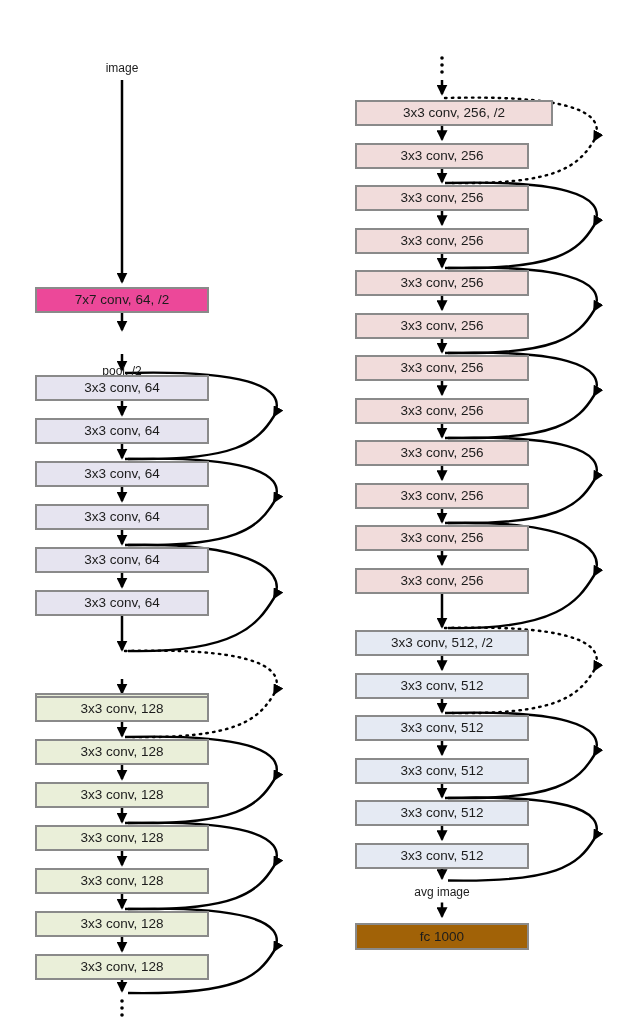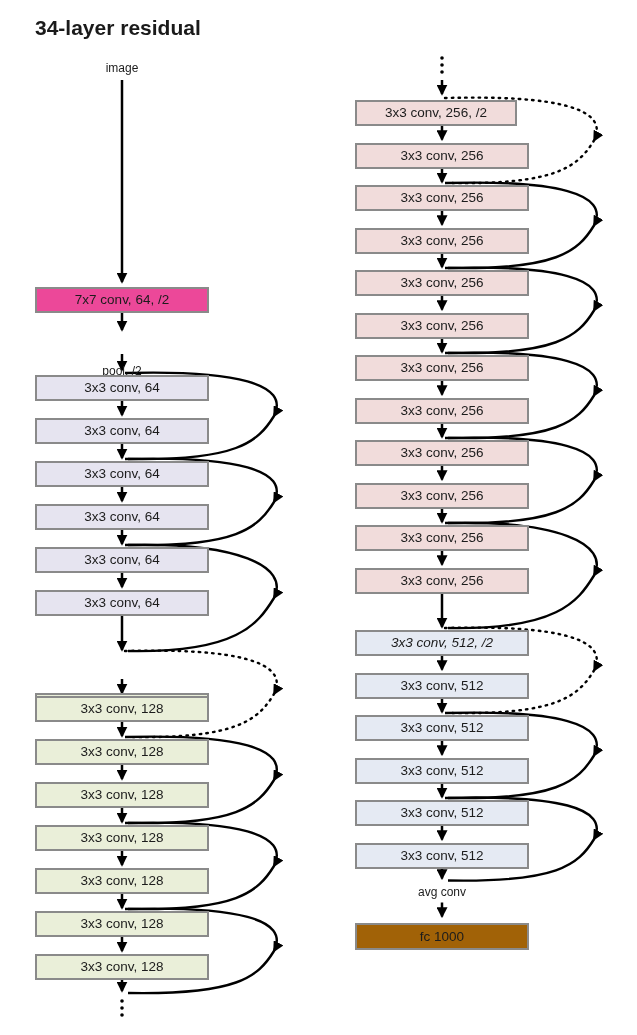--- a/index.html
+++ b/index.html
@@ -87,53 +87,52 @@
         <path d="M 445 183 C 557 180, 610 193.5, 594 225.5 C 578 251.5, 557 270, 448 268" fill="none" stroke="#000000" stroke-width="2.4" marker-mid="url(#ah)"></path>
         <path d="M 445 268 C 557 265, 610 278.5, 594 310.5 C 578 336.5, 557 355, 448 353" fill="none" stroke="#000000" stroke-width="2.4" marker-mid="url(#ah)"></path>
         <path d="M 445 353 C 557 350, 610 363.5, 594 395.5 C 578 421.5, 557 440, 448 438" fill="none" stroke="#000000" stroke-width="2.4" marker-mid="url(#ah)"></path>
         <path d="M 445 438 C 557 435, 610 448.5, 594 480.5 C 578 506.5, 557 525, 448 523" fill="none" stroke="#000000" stroke-width="2.4" marker-mid="url(#ah)"></path>
         <path d="M 445 523 C 557 520, 610 543.5, 594 575.5 C 578 601.5, 557 630, 448 628" fill="none" stroke="#000000" stroke-width="2.4" marker-mid="url(#ah)"></path>
         <path d="M 445 628 C 557 625, 610 638.5, 594 670.5 C 578 696.5, 557 715, 448 713" fill="none" stroke="#000000" stroke-width="2.4" marker-mid="url(#ah)" stroke-dasharray="1.5 5.2" stroke-linecap="round"></path>
         <path d="M 445 713 C 557 710, 610 723.5, 594 755.5 C 578 781.5, 557 800, 448 798" fill="none" stroke="#000000" stroke-width="2.4" marker-mid="url(#ah)"></path>
         <path d="M 445 798 C 557 795, 610 807.25, 594 839.25 C 578 865.25, 557 882.5, 448 880.5" fill="none" stroke="#000000" stroke-width="2.4" marker-mid="url(#ah)"></path>
       </g>
   </svg>
-  <div class="page-title">34-layer residual</div>
   <div id="node-root">
       <div class="flow-label" style="left: 122px; top: 60px; color: rgb(28, 28, 28);">image</div>
       <div class="layer-box" style="left: 35px; top: 287px; width: 174px; height: 26px; line-height: 22px; background: #ec4899; border-color: rgb(138, 138, 138); color: rgb(28, 28, 28);">7x7 conv, 64, /2</div>
       <div class="flow-label" style="left: 122px; top: 335px; color: rgb(28, 28, 28); margin-top: 28px;">pool, /2</div>
       <div class="layer-box" style="left: 35px; top: 375px; width: 174px; height: 26px; line-height: 22px; background: rgb(230, 228, 240); border-color: rgb(138, 138, 138); color: rgb(28, 28, 28);">3x3 conv, 64</div>
       <div class="layer-box" style="left: 35px; top: 418px; width: 174px; height: 26px; line-height: 22px; background: rgb(230, 228, 240); border-color: rgb(138, 138, 138); color: rgb(28, 28, 28);">3x3 conv, 64</div>
       <div class="layer-box" style="left: 35px; top: 461px; width: 174px; height: 26px; line-height: 22px; background: rgb(230, 228, 240); border-color: rgb(138, 138, 138); color: rgb(28, 28, 28);">3x3 conv, 64</div>
       <div class="layer-box" style="left: 35px; top: 504px; width: 174px; height: 26px; line-height: 22px; background: rgb(230, 228, 240); border-color: rgb(138, 138, 138); color: rgb(28, 28, 28);">3x3 conv, 64</div>
       <div class="layer-box" style="left: 35px; top: 547px; width: 174px; height: 26px; line-height: 22px; background: rgb(230, 228, 240); border-color: rgb(138, 138, 138); color: rgb(28, 28, 28);">3x3 conv, 64</div>
       <div class="layer-box" style="left: 35px; top: 590px; width: 174px; height: 26px; line-height: 22px; background: rgb(230, 228, 240); border-color: rgb(138, 138, 138); color: rgb(28, 28, 28);">3x3 conv, 64</div>
       <div class="layer-box" style="left: 35px; top: 653px; width: 174px; height: 26px; line-height: 22px; background: rgb(234, 239, 217); border-color: rgb(138, 138, 138); color: rgb(28, 28, 28); margin-top: 40px;">3x3 conv, 128, /2</div>
       <div class="layer-box" style="left: 35px; top: 696px; width: 174px; height: 26px; line-height: 22px; background: rgb(234, 239, 217); border-color: rgb(138, 138, 138); color: rgb(28, 28, 28);">3x3 conv, 128</div>
       <div class="layer-box" style="left: 35px; top: 739px; width: 174px; height: 26px; line-height: 22px; background: rgb(234, 239, 217); border-color: rgb(138, 138, 138); color: rgb(28, 28, 28);">3x3 conv, 128</div>
       <div class="layer-box" style="left: 35px; top: 782px; width: 174px; height: 26px; line-height: 22px; background: rgb(234, 239, 217); border-color: rgb(138, 138, 138); color: rgb(28, 28, 28);">3x3 conv, 128</div>
       <div class="layer-box" style="left: 35px; top: 825px; width: 174px; height: 26px; line-height: 22px; background: rgb(234, 239, 217); border-color: rgb(138, 138, 138); color: rgb(28, 28, 28);">3x3 conv, 128</div>
       <div class="layer-box" style="left: 35px; top: 868px; width: 174px; height: 26px; line-height: 22px; background: rgb(234, 239, 217); border-color: rgb(138, 138, 138); color: rgb(28, 28, 28);">3x3 conv, 128</div>
       <div class="layer-box" style="left: 35px; top: 911px; width: 174px; height: 26px; line-height: 22px; background: rgb(234, 239, 217); border-color: rgb(138, 138, 138); color: rgb(28, 28, 28);">3x3 conv, 128</div>
       <div class="layer-box" style="left: 35px; top: 954px; width: 174px; height: 26px; line-height: 22px; background: rgb(234, 239, 217); border-color: rgb(138, 138, 138); color: rgb(28, 28, 28);">3x3 conv, 128</div>
-      <div class="layer-box" style="left: 355px; top: 100px; width: 162px; height: 26px; line-height: 22px; background: rgb(241, 220, 219); border-color: rgb(138, 138, 138); color: rgb(28, 28, 28);">3x3 conv, 256, /2</div>
+      <div class="layer-box" style="left: 355px; top: 100px; width: 198px; height: 26px; line-height: 22px; background: rgb(241, 220, 219); border-color: rgb(138, 138, 138); color: rgb(28, 28, 28);">3x3 conv, 256, /2</div>
       <div class="layer-box" style="left: 355px; top: 142.5px; width: 174px; height: 26px; line-height: 22px; background: rgb(241, 220, 219); border-color: rgb(138, 138, 138); color: rgb(28, 28, 28);">3x3 conv, 256</div>
       <div class="layer-box" style="left: 355px; top: 185px; width: 174px; height: 26px; line-height: 22px; background: rgb(241, 220, 219); border-color: rgb(138, 138, 138); color: rgb(28, 28, 28);">3x3 conv, 256</div>
       <div class="layer-box" style="left: 355px; top: 227.5px; width: 174px; height: 26px; line-height: 22px; background: rgb(241, 220, 219); border-color: rgb(138, 138, 138); color: rgb(28, 28, 28);">3x3 conv, 256</div>
       <div class="layer-box" style="left: 355px; top: 270px; width: 174px; height: 26px; line-height: 22px; background: rgb(241, 220, 219); border-color: rgb(138, 138, 138); color: rgb(28, 28, 28);">3x3 conv, 256</div>
       <div class="layer-box" style="left: 355px; top: 312.5px; width: 174px; height: 26px; line-height: 22px; background: rgb(241, 220, 219); border-color: rgb(138, 138, 138); color: rgb(28, 28, 28);">3x3 conv, 256</div>
       <div class="layer-box" style="left: 355px; top: 355px; width: 174px; height: 26px; line-height: 22px; background: rgb(241, 220, 219); border-color: rgb(138, 138, 138); color: rgb(28, 28, 28);">3x3 conv, 256</div>
       <div class="layer-box" style="left: 355px; top: 397.5px; width: 174px; height: 26px; line-height: 22px; background: rgb(241, 220, 219); border-color: rgb(138, 138, 138); color: rgb(28, 28, 28);">3x3 conv, 256</div>
       <div class="layer-box" style="left: 355px; top: 440px; width: 174px; height: 26px; line-height: 22px; background: rgb(241, 220, 219); border-color: rgb(138, 138, 138); color: rgb(28, 28, 28);">3x3 conv, 256</div>
       <div class="layer-box" style="left: 355px; top: 482.5px; width: 174px; height: 26px; line-height: 22px; background: rgb(241, 220, 219); border-color: rgb(138, 138, 138); color: rgb(28, 28, 28);">3x3 conv, 256</div>
       <div class="layer-box" style="left: 355px; top: 525px; width: 174px; height: 26px; line-height: 22px; background: rgb(241, 220, 219); border-color: rgb(138, 138, 138); color: rgb(28, 28, 28);">3x3 conv, 256</div>
       <div class="layer-box" style="left: 355px; top: 567.5px; width: 174px; height: 26px; line-height: 22px; background: rgb(241, 220, 219); border-color: rgb(138, 138, 138); color: rgb(28, 28, 28);">3x3 conv, 256</div>
-      <div class="layer-box" style="left: 355px; top: 630px; width: 174px; height: 26px; line-height: 22px; background: rgb(229, 234, 243); border-color: rgb(138, 138, 138); color: rgb(28, 28, 28); font-style: italic;">3x3 conv, 512, /2</div>
+      <div class="layer-box" style="left: 355px; top: 630px; width: 174px; height: 26px; line-height: 22px; background: rgb(229, 234, 243); border-color: rgb(138, 138, 138); color: rgb(28, 28, 28);">3x3 conv, 512, /2</div>
       <div class="layer-box" style="left: 355px; top: 672.5px; width: 174px; height: 26px; line-height: 22px; background: rgb(229, 234, 243); border-color: rgb(138, 138, 138); color: rgb(28, 28, 28);">3x3 conv, 512</div>
       <div class="layer-box" style="left: 355px; top: 715px; width: 174px; height: 26px; line-height: 22px; background: rgb(229, 234, 243); border-color: rgb(138, 138, 138); color: rgb(28, 28, 28);">3x3 conv, 512</div>
       <div class="layer-box" style="left: 355px; top: 757.5px; width: 174px; height: 26px; line-height: 22px; background: rgb(229, 234, 243); border-color: rgb(138, 138, 138); color: rgb(28, 28, 28);">3x3 conv, 512</div>
       <div class="layer-box" style="left: 355px; top: 800px; width: 174px; height: 26px; line-height: 22px; background: rgb(229, 234, 243); border-color: rgb(138, 138, 138); color: rgb(28, 28, 28);">3x3 conv, 512</div>
       <div class="layer-box" style="left: 355px; top: 842.5px; width: 174px; height: 26px; line-height: 22px; background: rgb(229, 234, 243); border-color: rgb(138, 138, 138); color: rgb(28, 28, 28);">3x3 conv, 512</div>
-      <div class="flow-label" style="left: 442px; top: 883.5px; color: rgb(28, 28, 28);">avg conv</div>
+      <div class="flow-label" style="left: 442px; top: 883.5px; color: rgb(28, 28, 28);">avg image</div>
       <div class="layer-box" style="left: 355px; top: 922.5px; width: 174px; height: 27px; line-height: 23px; background: #a16207; border-color: rgb(138, 138, 138); color: rgb(28, 28, 28);">fc 1000</div>
     </div>
 </div>
 
 </body></html>

